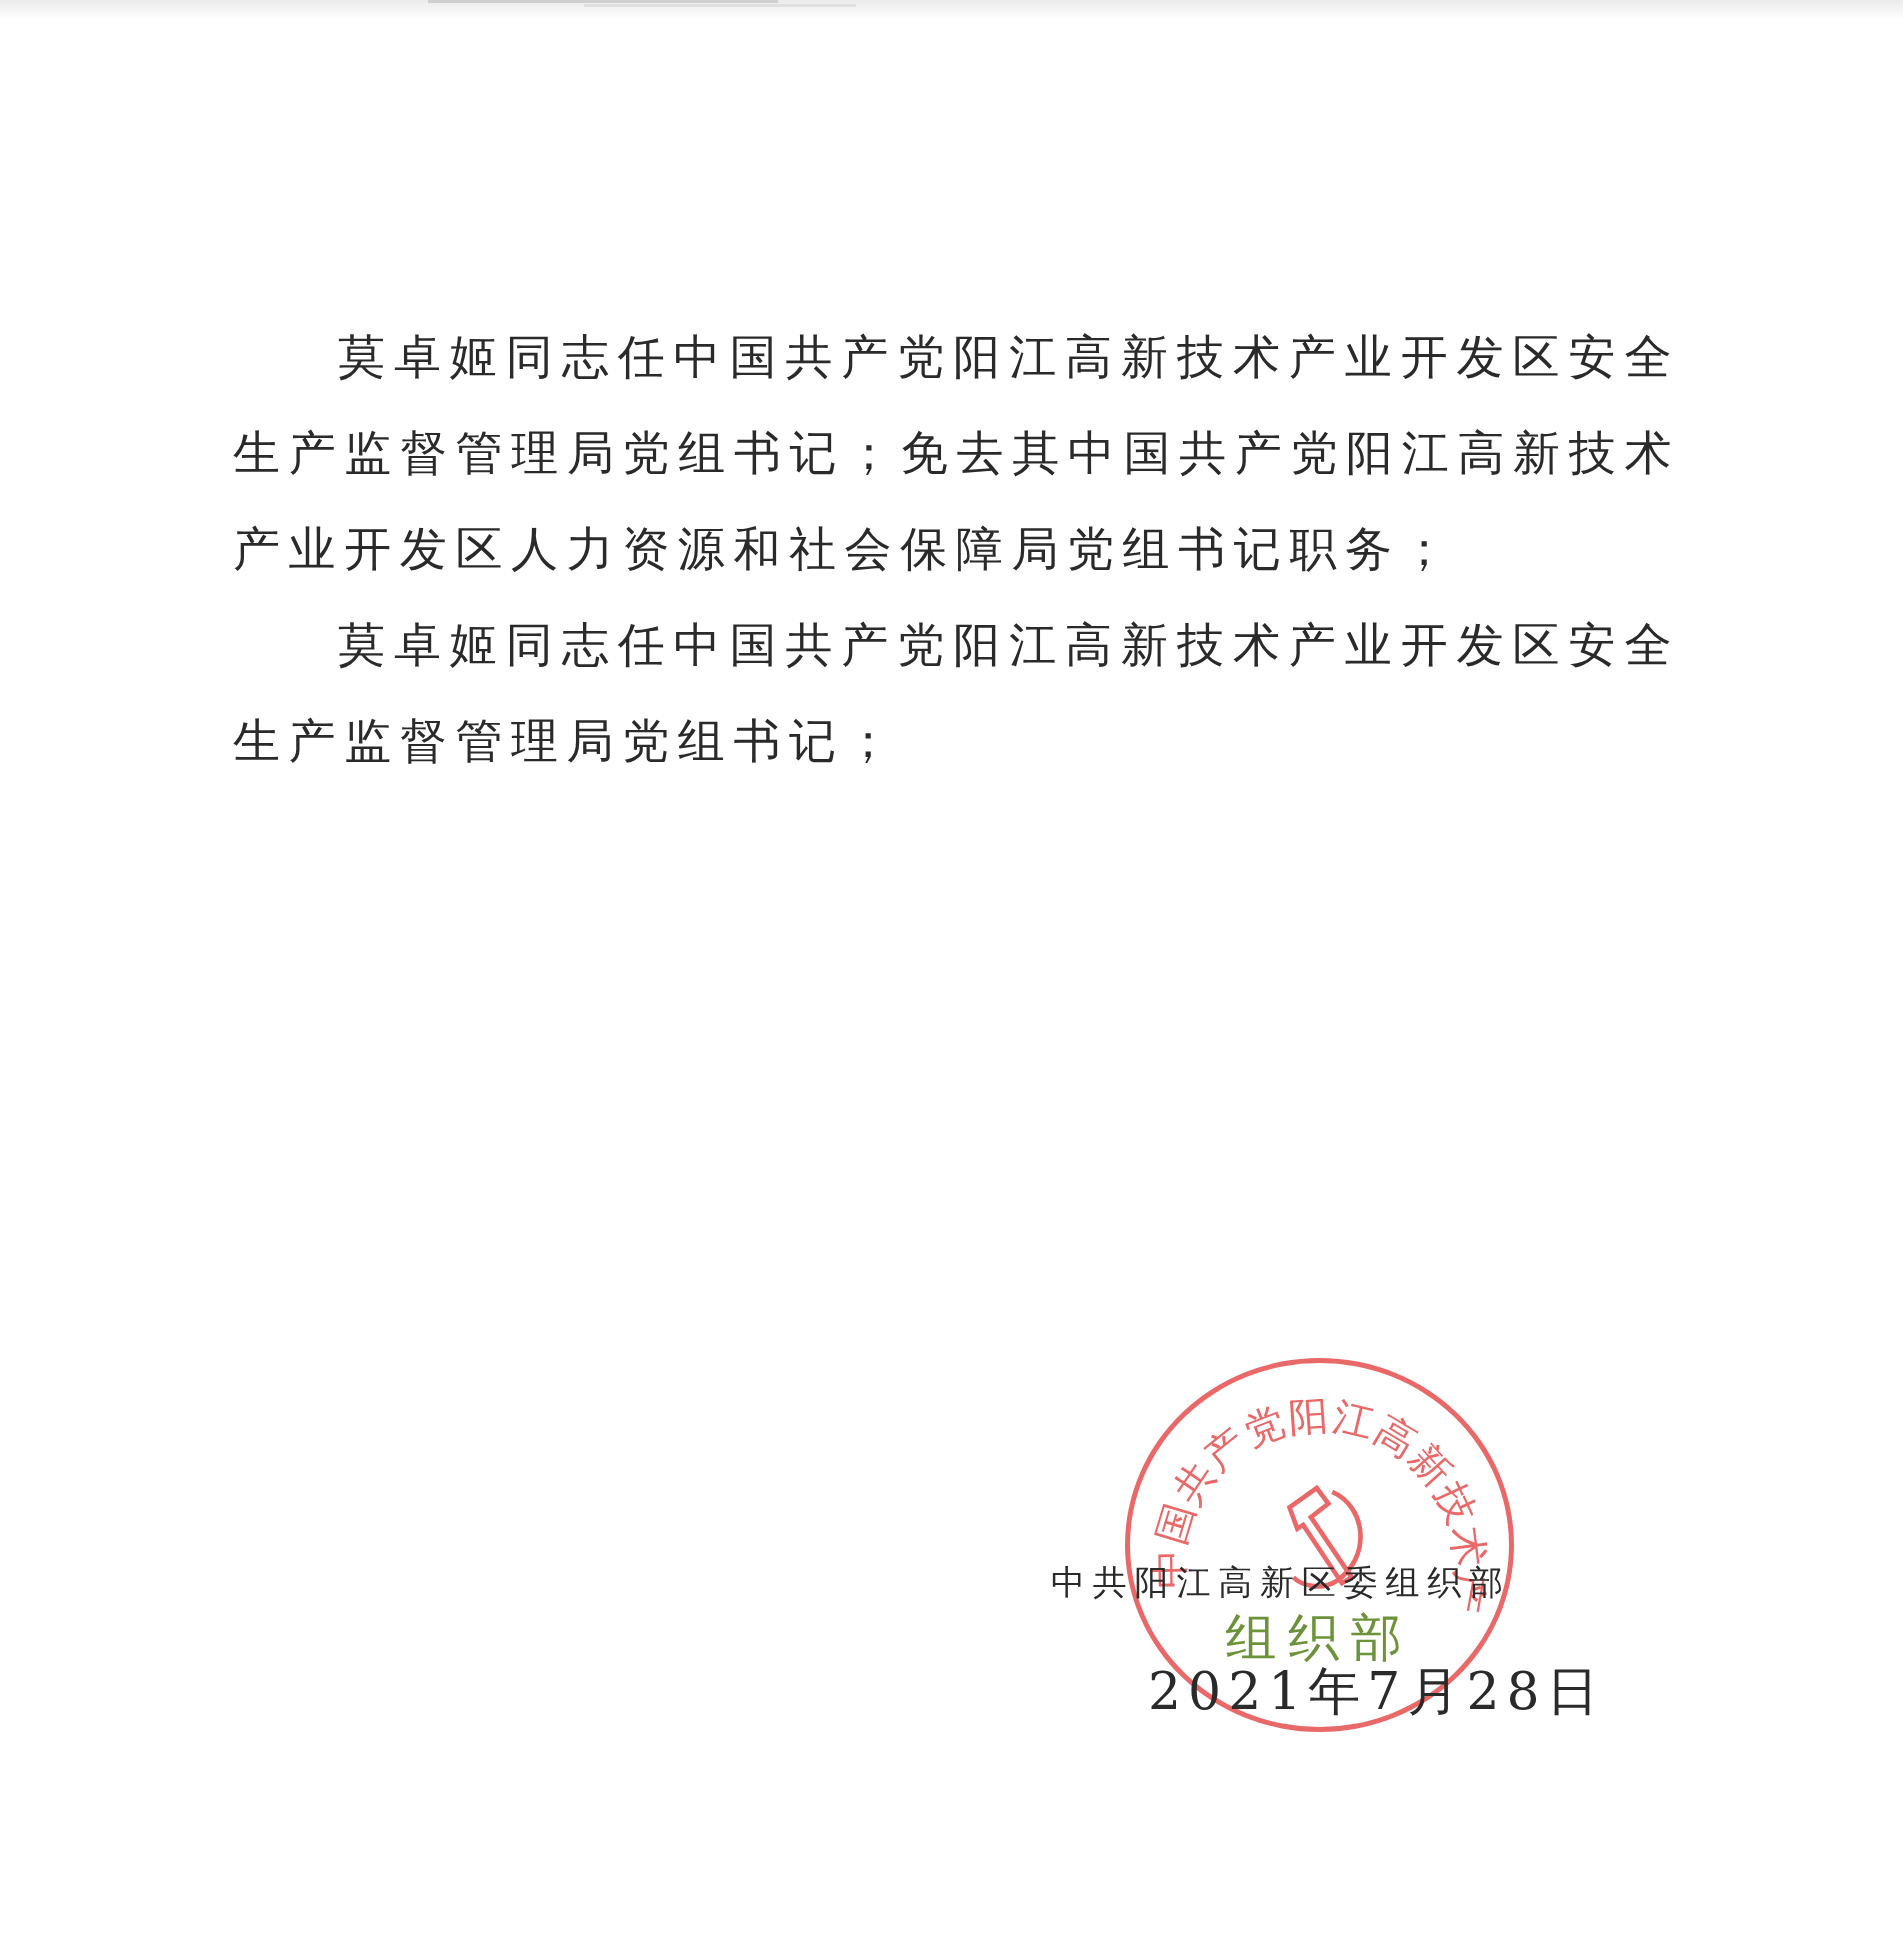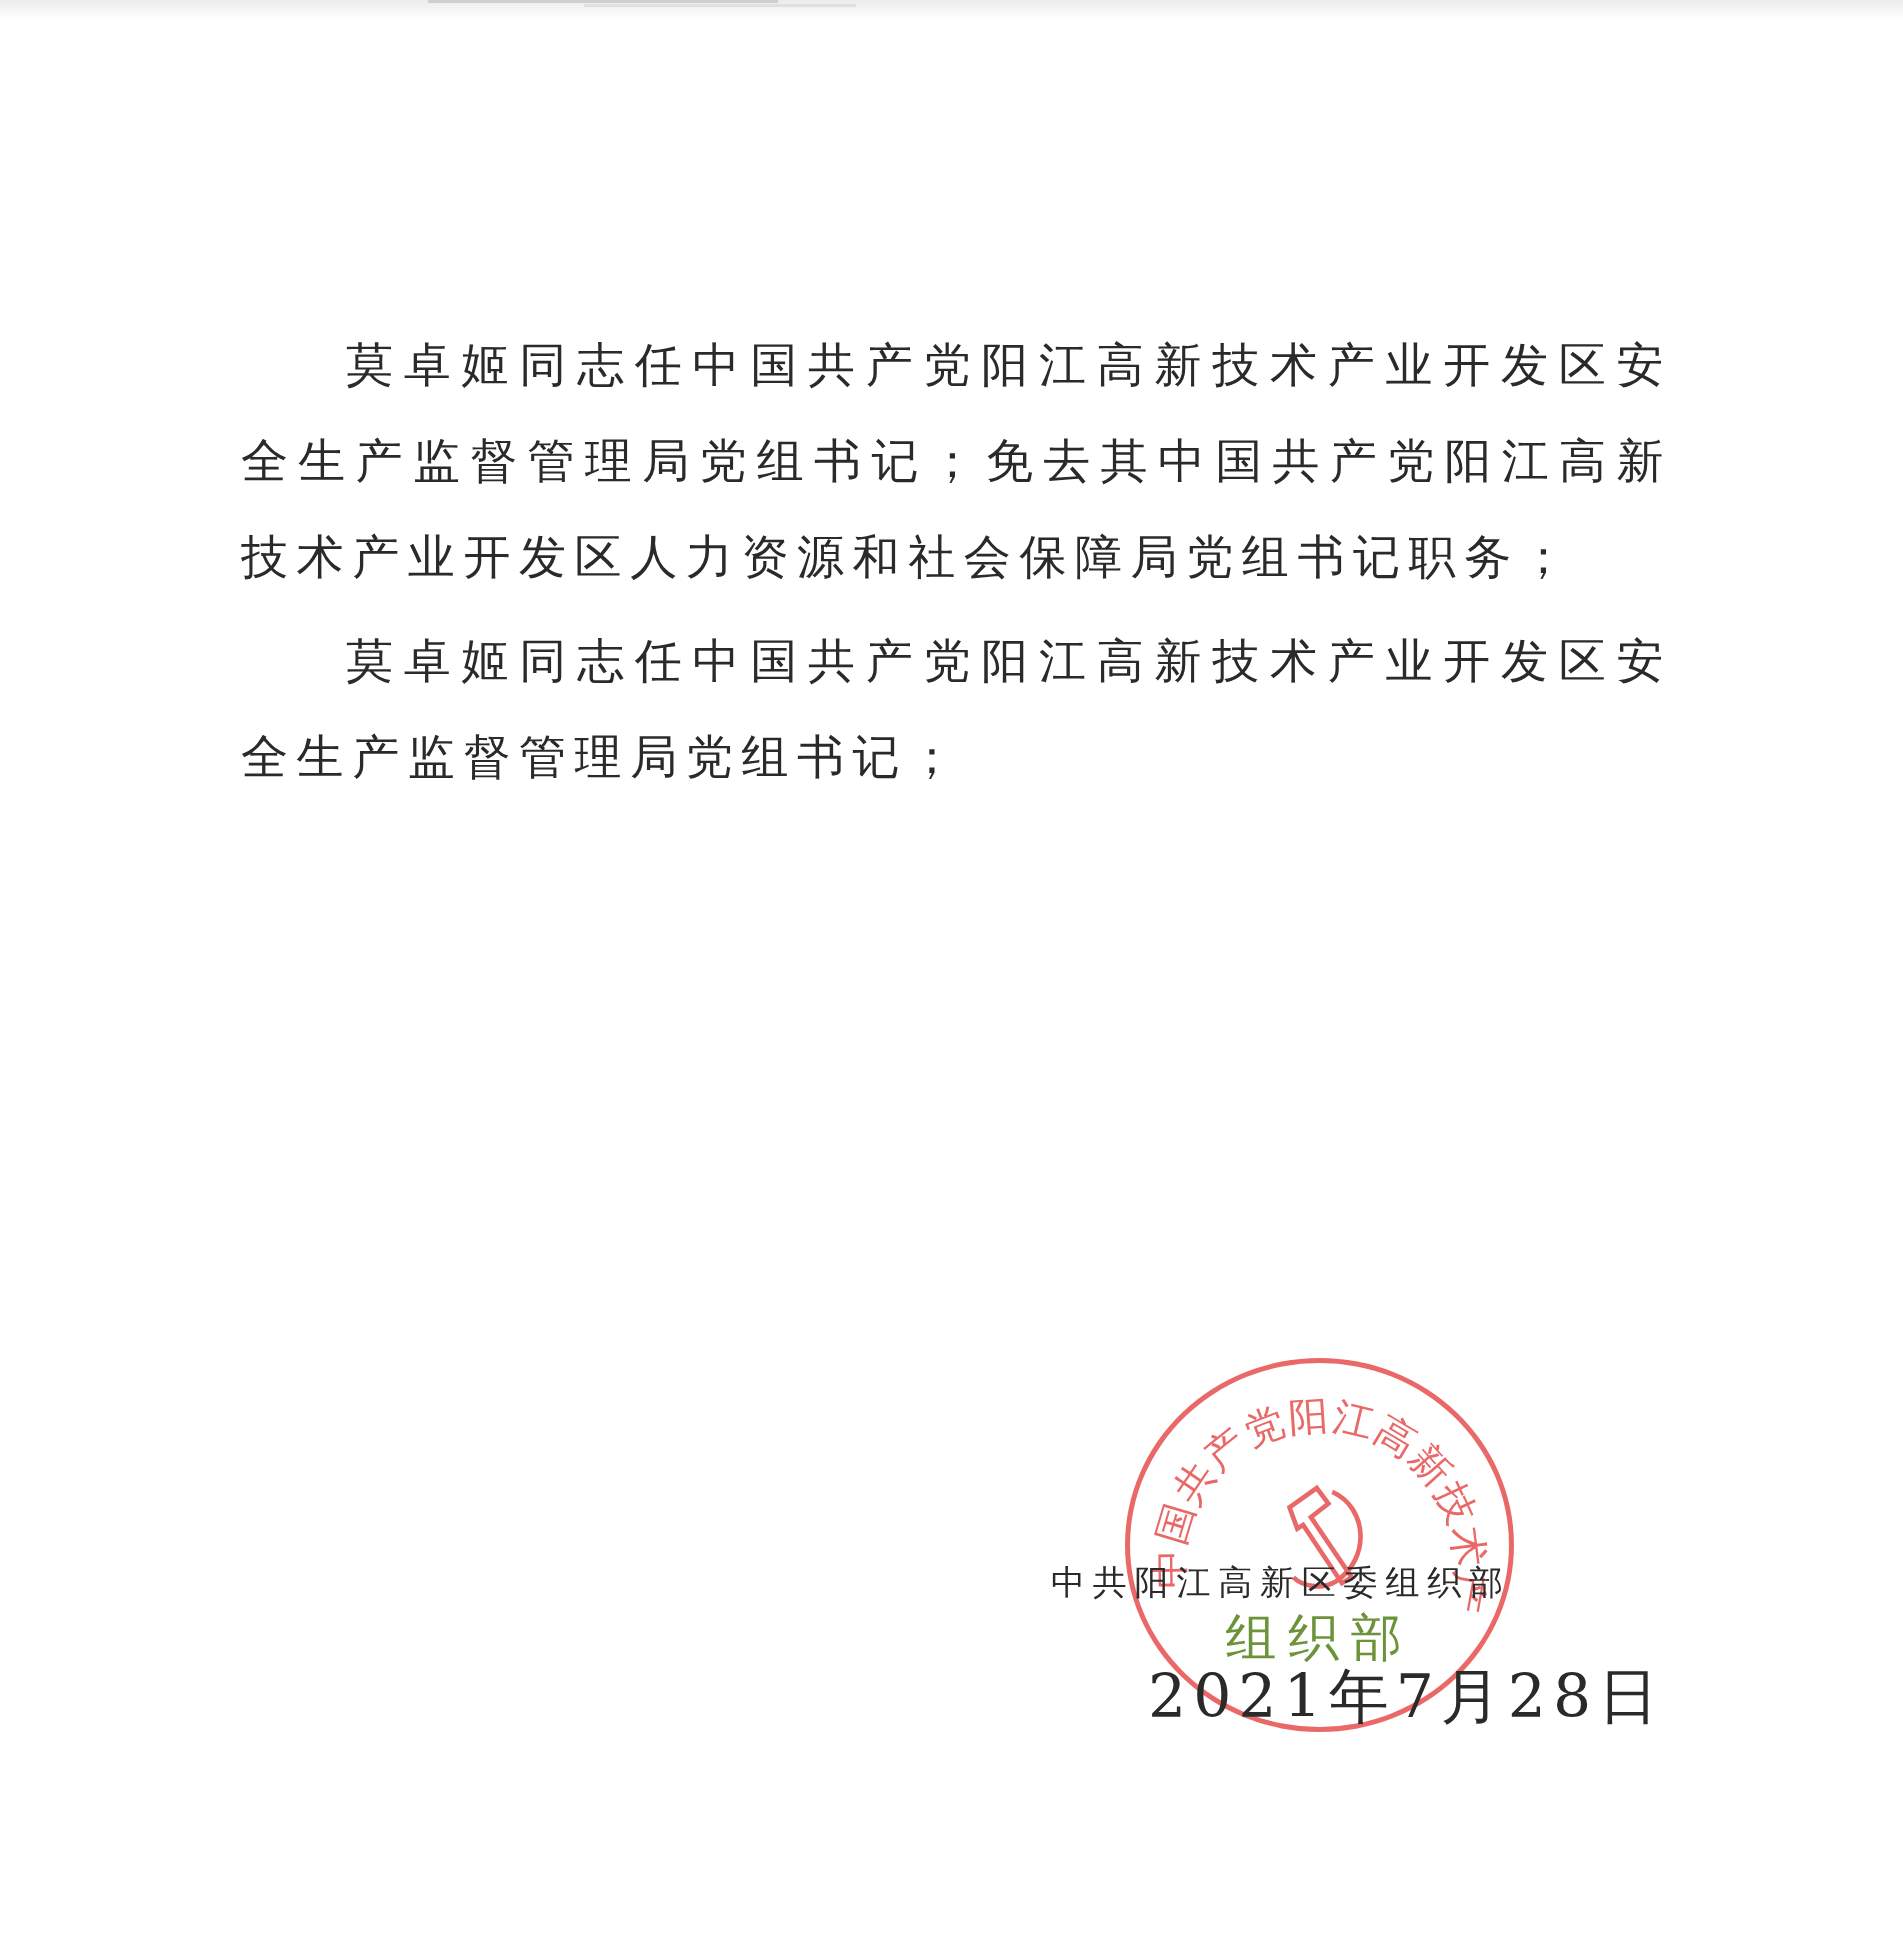--- a/index.html
+++ b/index.html
@@ -13,31 +13,31 @@
     background: linear-gradient(to bottom, rgba(0,0,0,0.08), rgba(255,255,255,0));
   }
   .top-scan-artifact .bar {
     position: absolute; top: 0; height: 3.1px; background: #cfcfcf;
   }
   .body-text {
     position: absolute; left: 233px; top: 309px; width: 1447px;
   }
   .para {
     font-size: 47px; line-height: 96px; letter-spacing: 8.6px;
-    text-indent: 105px; margin: 8px; text-align: justify;
+    text-indent: 105px; margin: 0; text-align: justify;
   }
   .signature {
     position: absolute; left: 1051px; top: 1560px; width: 661px;
   }
   .sig-org {
     font-size: 34px; letter-spacing: 7.8px; position: absolute; left: 0; top: 0;
     white-space: nowrap; z-index: 2;
   }
   .sig-date {
-    font-size: 60px; letter-spacing: 7px; position: absolute; left: 97px; top: 97px;
+    font-size: 52px; letter-spacing: 7px; position: absolute; left: 97px; top: 97px;
     white-space: nowrap; z-index: 2;
   }
   .stamp {
     position: absolute; left: 1125px; top: 1358px; width: 389px; height: 374px;
     border: 5.4px solid #e54848; border-radius: 50%;
     box-sizing: border-box; opacity: 0.82; z-index: 1;
   }
   .stamp-ring-text {
     position: absolute; left: 0; top: 0; width: 100%; height: 100%;
   }

